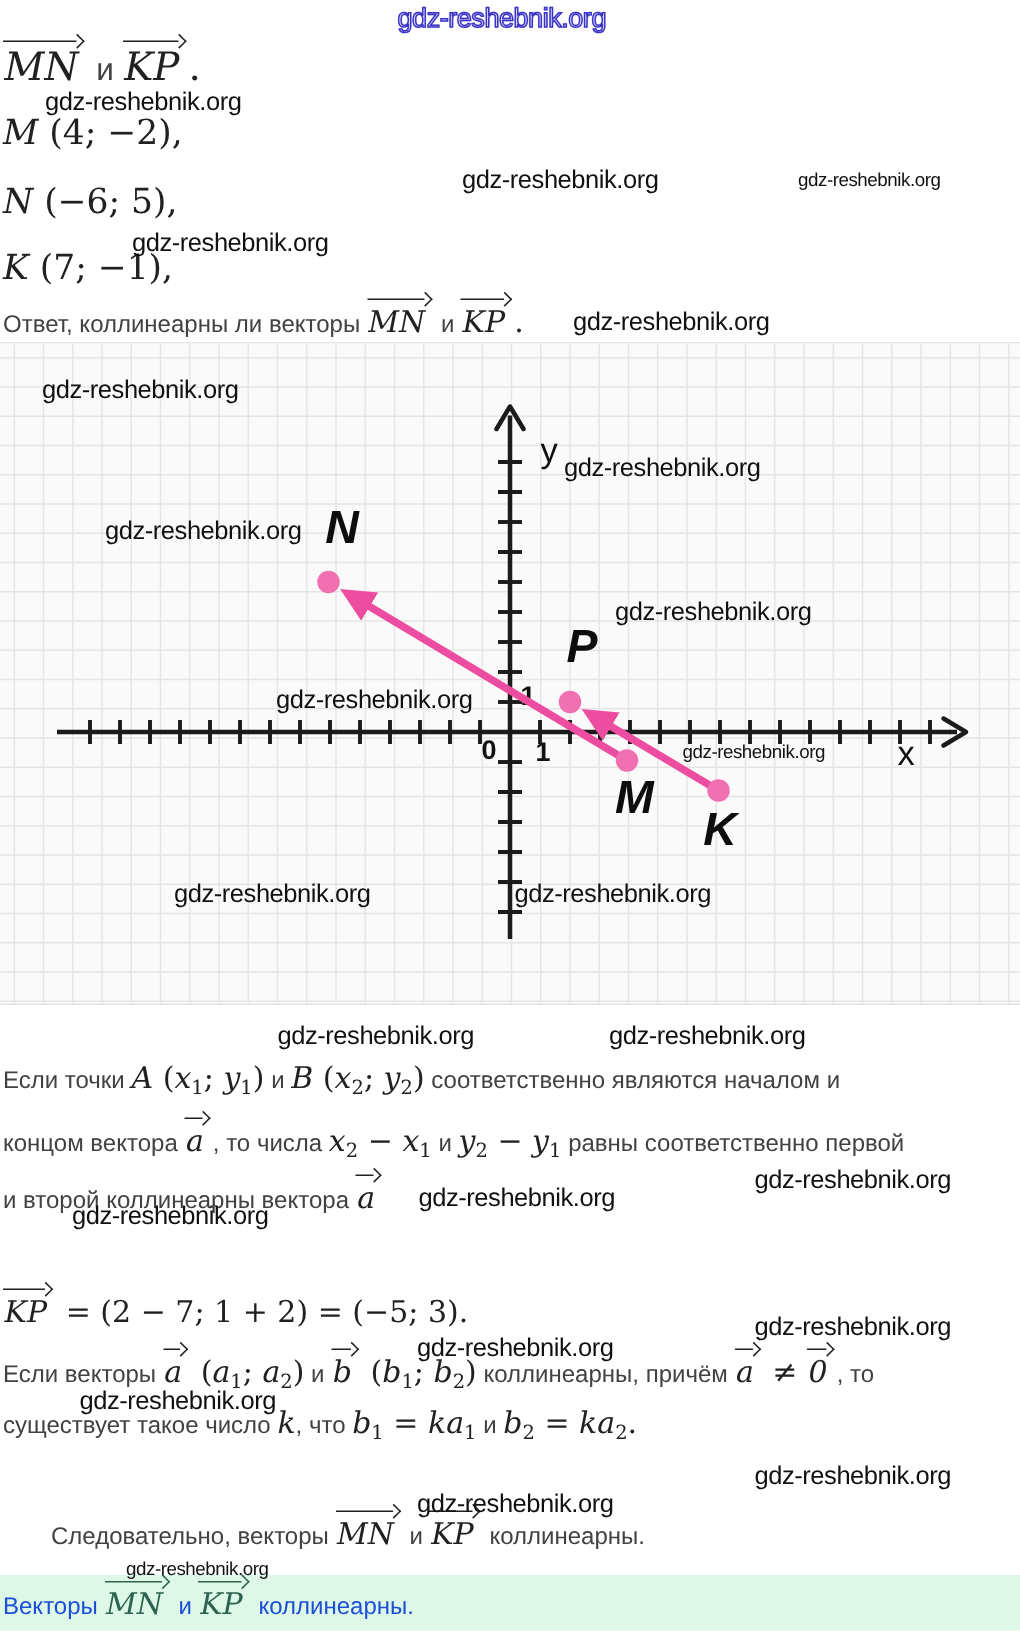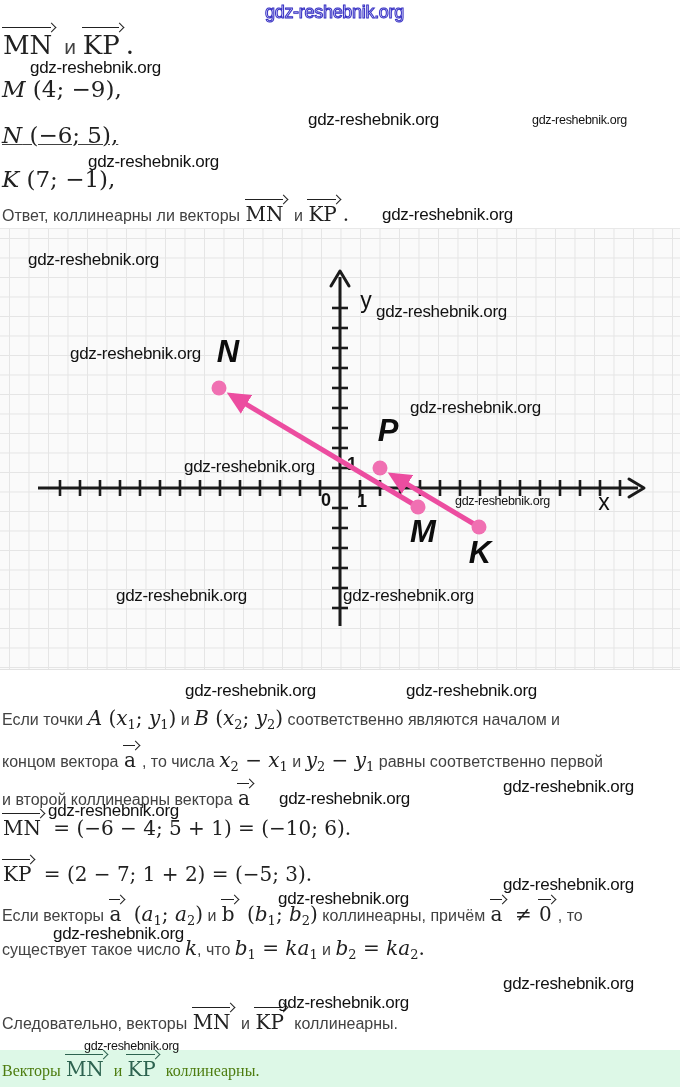--- a/index.html
+++ b/index.html
@@ -4,52 +4,52 @@
 <style>
   html,body{margin:0;padding:0;background:#ffffff;}
   #page{position:relative;width:680px;height:1087px;background:#ffffff;overflow:hidden;
         font-family:"Liberation Sans","DejaVu Sans",sans-serif;}
   
   .rich-line{position:absolute;left:2px;white-space:nowrap;color:#424242;z-index:10;}
   .seg-t{font-size:16px;color:#424242;}
   .seg-i{font-family:"DejaVu Serif","Liberation Serif",serif;font-style:italic;font-size:20px;color:#212121;}
   .seg-n{font-family:"DejaVu Serif","Liberation Serif",serif;font-size:20px;color:#212121;}
   .seg-s{font-family:"DejaVu Serif","Liberation Serif",serif;font-size:13px;vertical-align:-4px;color:#212121;}
-  .seg-v{font-family:"DejaVu Serif","Liberation Serif",serif;font-size:20px;color:#212121;
+  .seg-v{font-family:"DejaVu Serif","Liberation Serif",serif;font-style:italic;font-size:20px;color:#212121;
          position:relative;display:inline-block;padding:8px 4px 0 1px;margin-right:2px;line-height:1;}
   .seg-v::before{content:"";position:absolute;top:3px;left:0;right:5px;height:0;border-top:1.7px solid currentColor;}
   .seg-v::after{content:"";position:absolute;top:0px;right:1px;width:6px;height:6px;
                 border-top:1.7px solid currentColor;border-right:1.7px solid currentColor;
                 transform:rotate(45deg);}
   .big .seg-i,.big .seg-n,.big .seg-v{font-size:23px;}
   .xl .seg-i,.xl .seg-n,.xl .seg-v{font-size:26px;}
   .xl .seg-t{font-size:21px;}
   
   .wm{position:absolute;font-family:"Liberation Sans","DejaVu Sans",sans-serif;font-weight:normal;
       color:#111;white-space:nowrap;z-index:40;letter-spacing:-0.3px;line-height:1.1;}
   .wm-blue{color:#e9e9ff;-webkit-text-stroke:1px #3a34c4;text-shadow:0 0 1px #3a34c4;}
   
   #graph-panel{position:absolute;left:0;top:228px;width:680px;height:440px;
                border-top:1px solid #e8e8e8;border-bottom:1px solid #e2e2e2;background:#fafafa;z-index:5;}
   #graph-svg{display:block;}
   
   #answer-band{position:absolute;left:0;top:1050px;width:680px;height:37px;background:#ddf8e7;
                border-bottom:2px solid #c3e9d1;z-index:8;}
   #answer-band .rich-line{position:absolute;top:1px;left:2px;}
-  .answer .seg-t{color:#4d7c0f;font-family:Liberation Serif, serif;}
+  .answer .seg-t{color:#1d4ed8;}
   .answer .seg-i,.answer .seg-n,.answer .seg-v,.answer .seg-s{color:#2d6350;}
 </style>
 </head>
 <body>
 
 <div id="page">
 
   <div class="rich-line xl" style="top:24px;"><span class="seg-v">MN</span><span class="seg-t"> и </span><span class="seg-v">KP</span><span class="seg-n">.</span></div>
-  <div class="rich-line big" style="top:76px;"><span class="seg-i">M</span><span class="seg-n"> (4;  −9),</span></div>
-  <div class="rich-line big" style="top:122px;text-decoration:underline;"><span class="seg-i">N</span><span class="seg-n"> (−6;  5),</span></div>
+  <div class="rich-line big" style="top:76px;"><span class="seg-i">M</span><span class="seg-n"> (4;  −2),</span></div>
+  <div class="rich-line big" style="top:122px;"><span class="seg-i">N</span><span class="seg-n"> (−6;  5),</span></div>
   <div class="rich-line big" style="top:166px;"><span class="seg-i">K</span><span class="seg-n"> (7;  −1),</span></div>
   <div class="rich-line" style="top:196px;"><span class="seg-t">Ответ, коллинеарны ли векторы </span><span class="seg-v">MN</span><span class="seg-t"> и </span><span class="seg-v">KP</span><span class="seg-n">.</span></div>
 
   <div id="graph-panel">
     <svg id="graph-svg" width="680" height="440" viewBox="0 0 680 440">
         <defs>
           <marker id="vah" markerUnits="strokeWidth" markerWidth="5" markerHeight="4.4" refX="3.4" refY="2.2" orient="auto">
             <path d="M0,0 L4.6,2.2 L0,4.4 Z" fill="#ec4da0"></path>
           </marker>
         </defs>
@@ -173,25 +173,24 @@
         <circle cx="418" cy="278" r="7.5" fill="#f070b2"></circle>
         <text x="423" y="313" fill="#0d0d0d" font-family="&quot;Liberation Sans&quot;,&quot;DejaVu Sans&quot;,sans-serif" font-size="31" font-weight="900" font-style="italic" text-anchor="middle">M</text>
         <circle cx="479" cy="298" r="7.5" fill="#f070b2"></circle>
         <text x="480" y="334" fill="#0d0d0d" font-family="&quot;Liberation Sans&quot;,&quot;DejaVu Sans&quot;,sans-serif" font-size="31" font-weight="900" font-style="italic" text-anchor="middle">K</text>
       </svg>
   </div>
 
   <div class="rich-line" style="top:706px;"><span class="seg-t">Если точки </span><span class="seg-i">A</span><span class="seg-n"> (</span><span class="seg-i">x</span><span class="seg-s">1</span><span class="seg-n">; </span><span class="seg-i">y</span><span class="seg-s">1</span><span class="seg-n">)</span><span class="seg-t"> и </span><span class="seg-i">B</span><span class="seg-n"> (</span><span class="seg-i">x</span><span class="seg-s">2</span><span class="seg-n">; </span><span class="seg-i">y</span><span class="seg-s">2</span><span class="seg-n">)</span><span class="seg-t"> соответственно являются началом и</span></div>
   <div class="rich-line" style="top:742px;"><span class="seg-t">концом вектора </span><span class="seg-v">a</span><span class="seg-t">, то числа </span><span class="seg-i">x</span><span class="seg-s">2</span><span class="seg-n"> − </span><span class="seg-i">x</span><span class="seg-s">1</span><span class="seg-t"> и </span><span class="seg-i">y</span><span class="seg-s">2</span><span class="seg-n"> − </span><span class="seg-i">y</span><span class="seg-s">1</span><span class="seg-t"> равны соответственно первой</span></div>
   <div class="rich-line" style="top:780px;"><span class="seg-t">и второй коллинеарны вектора </span><span class="seg-v">a</span></div>
-  <div class="rich-line" style="top:810px;"><span class="seg-v">MN</span><span class="seg-n"> = (−6 − 4;  5 + 1) = (−10;  6).</span></div>
   <div class="rich-line" style="top:856px;"><span class="seg-v">KP</span><span class="seg-n"> = (2 − 7;  1 + 2) = (−5;  3).</span></div>
   <div class="rich-line" style="top:896px;"><span class="seg-t">Если векторы </span><span class="seg-v">a</span><span class="seg-n"> (</span><span class="seg-i">a</span><span class="seg-s">1</span><span class="seg-n">; </span><span class="seg-i">a</span><span class="seg-s">2</span><span class="seg-n">)</span><span class="seg-t"> и </span><span class="seg-v">b</span><span class="seg-n"> (</span><span class="seg-i">b</span><span class="seg-s">1</span><span class="seg-n">; </span><span class="seg-i">b</span><span class="seg-s">2</span><span class="seg-n">)</span><span class="seg-t"> коллинеарны, причём </span><span class="seg-v">a</span><span class="seg-n"> ≠ </span><span class="seg-v">0</span><span class="seg-t">, то</span></div>
   <div class="rich-line" style="top:936px;"><span class="seg-t">существует такое число </span><span class="seg-i">k</span><span class="seg-t">, что </span><span class="seg-i">b</span><span class="seg-s">1</span><span class="seg-n"> = </span><span class="seg-i">ka</span><span class="seg-s">1</span><span class="seg-t"> и </span><span class="seg-i">b</span><span class="seg-s">2</span><span class="seg-n"> = </span><span class="seg-i">ka</span><span class="seg-s">2</span><span class="seg-n">.</span></div>
-  <div class="rich-line" style="top:1004px;"><span class="seg-t">Следовательно, векторы </span><span class="seg-v">MN</span><span class="seg-t"> и </span><span class="seg-v">KP</span><span class="seg-t"> коллинеарны.</span></div>
+  <div class="rich-line" style="top:1004px;margin-left:32px;"><span class="seg-t">Следовательно, векторы </span><span class="seg-v">MN</span><span class="seg-t"> и </span><span class="seg-v">KP</span><span class="seg-t"> коллинеарны.</span></div>
 
   <div id="answer-band" class="answer">
     <div class="rich-line"><span class="seg-t">Векторы </span><span class="seg-v">MN</span><span class="seg-t"> и </span><span class="seg-v">KP</span><span class="seg-t"> коллинеарны.</span></div>
   </div>
 
   <div id="wm-layer">
       <span class="wm wm-blue" style="left: 265px; top: 3px; font-size: 18px;">gdz-reshebnik.org</span>
       <span class="wm" style="left: 30px; top: 59px; font-size: 17px;">gdz-reshebnik.org</span>
       <span class="wm" style="left: 308px; top: 111px; font-size: 17px;">gdz-reshebnik.org</span>
       <span class="wm" style="left: 532px; top: 114px; font-size: 12.5px;">gdz-reshebnik.org</span>

